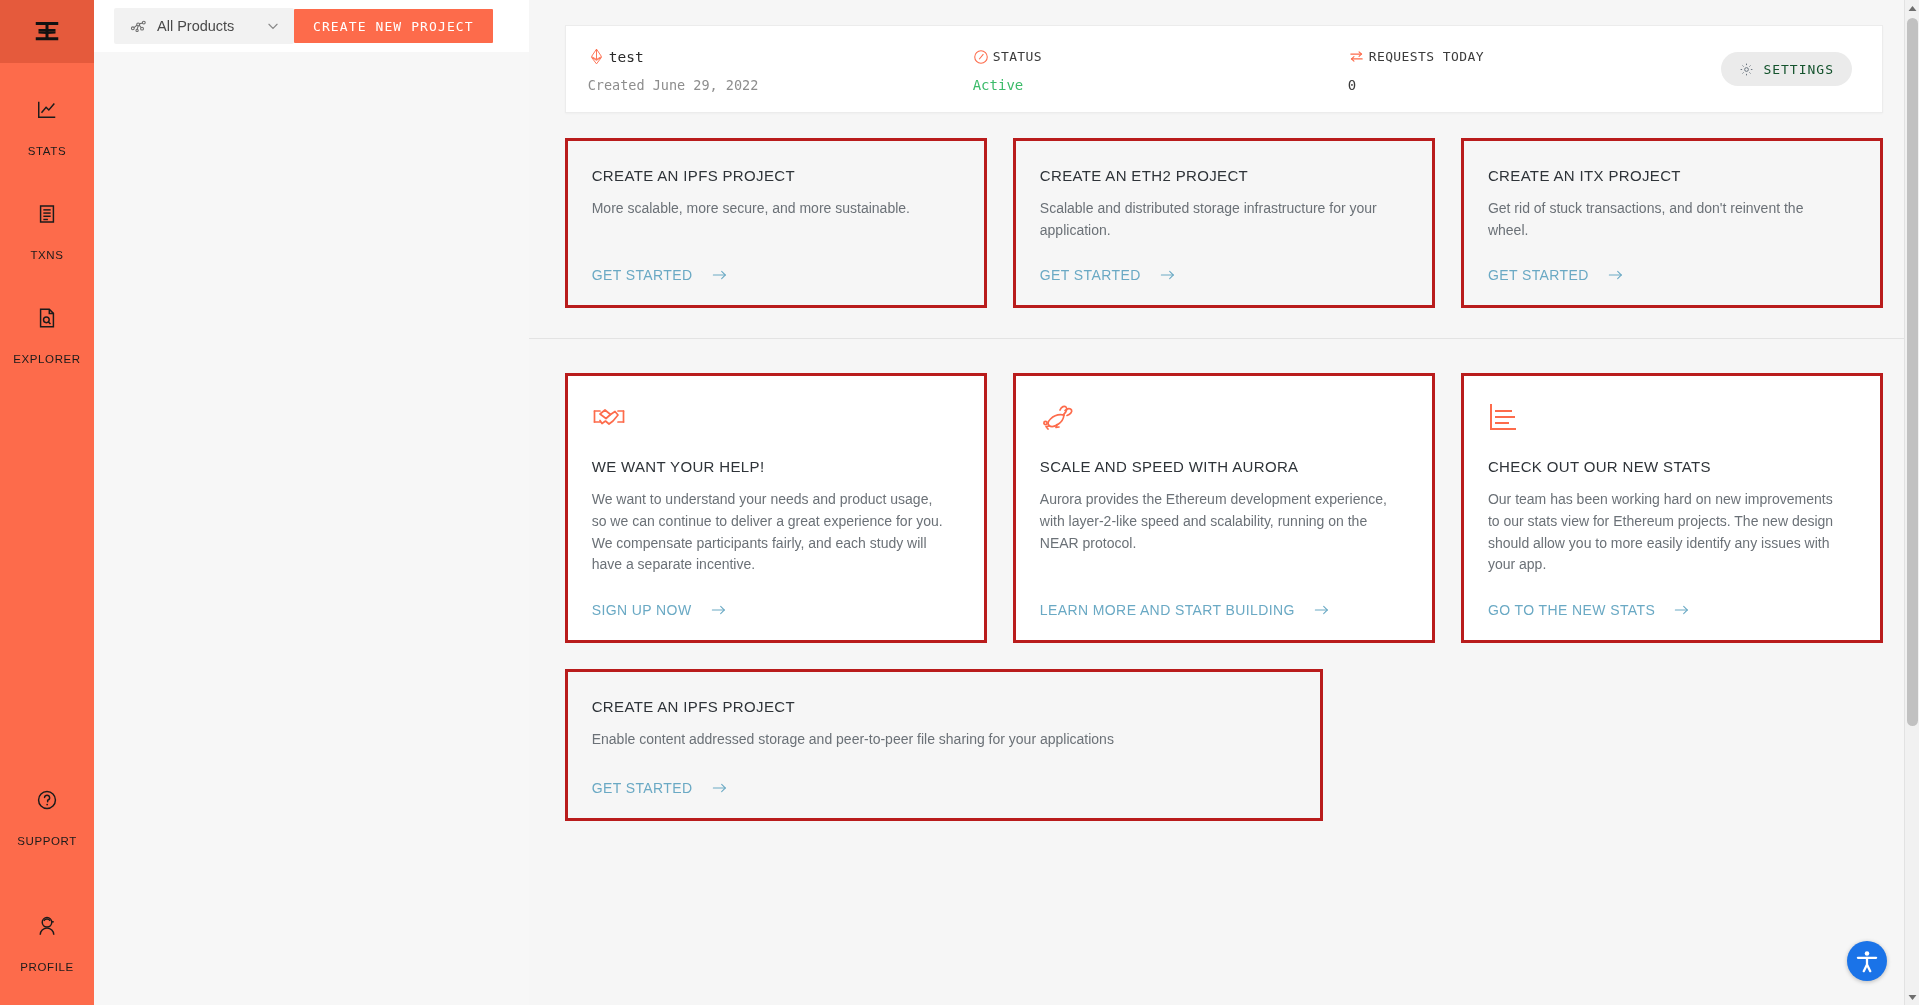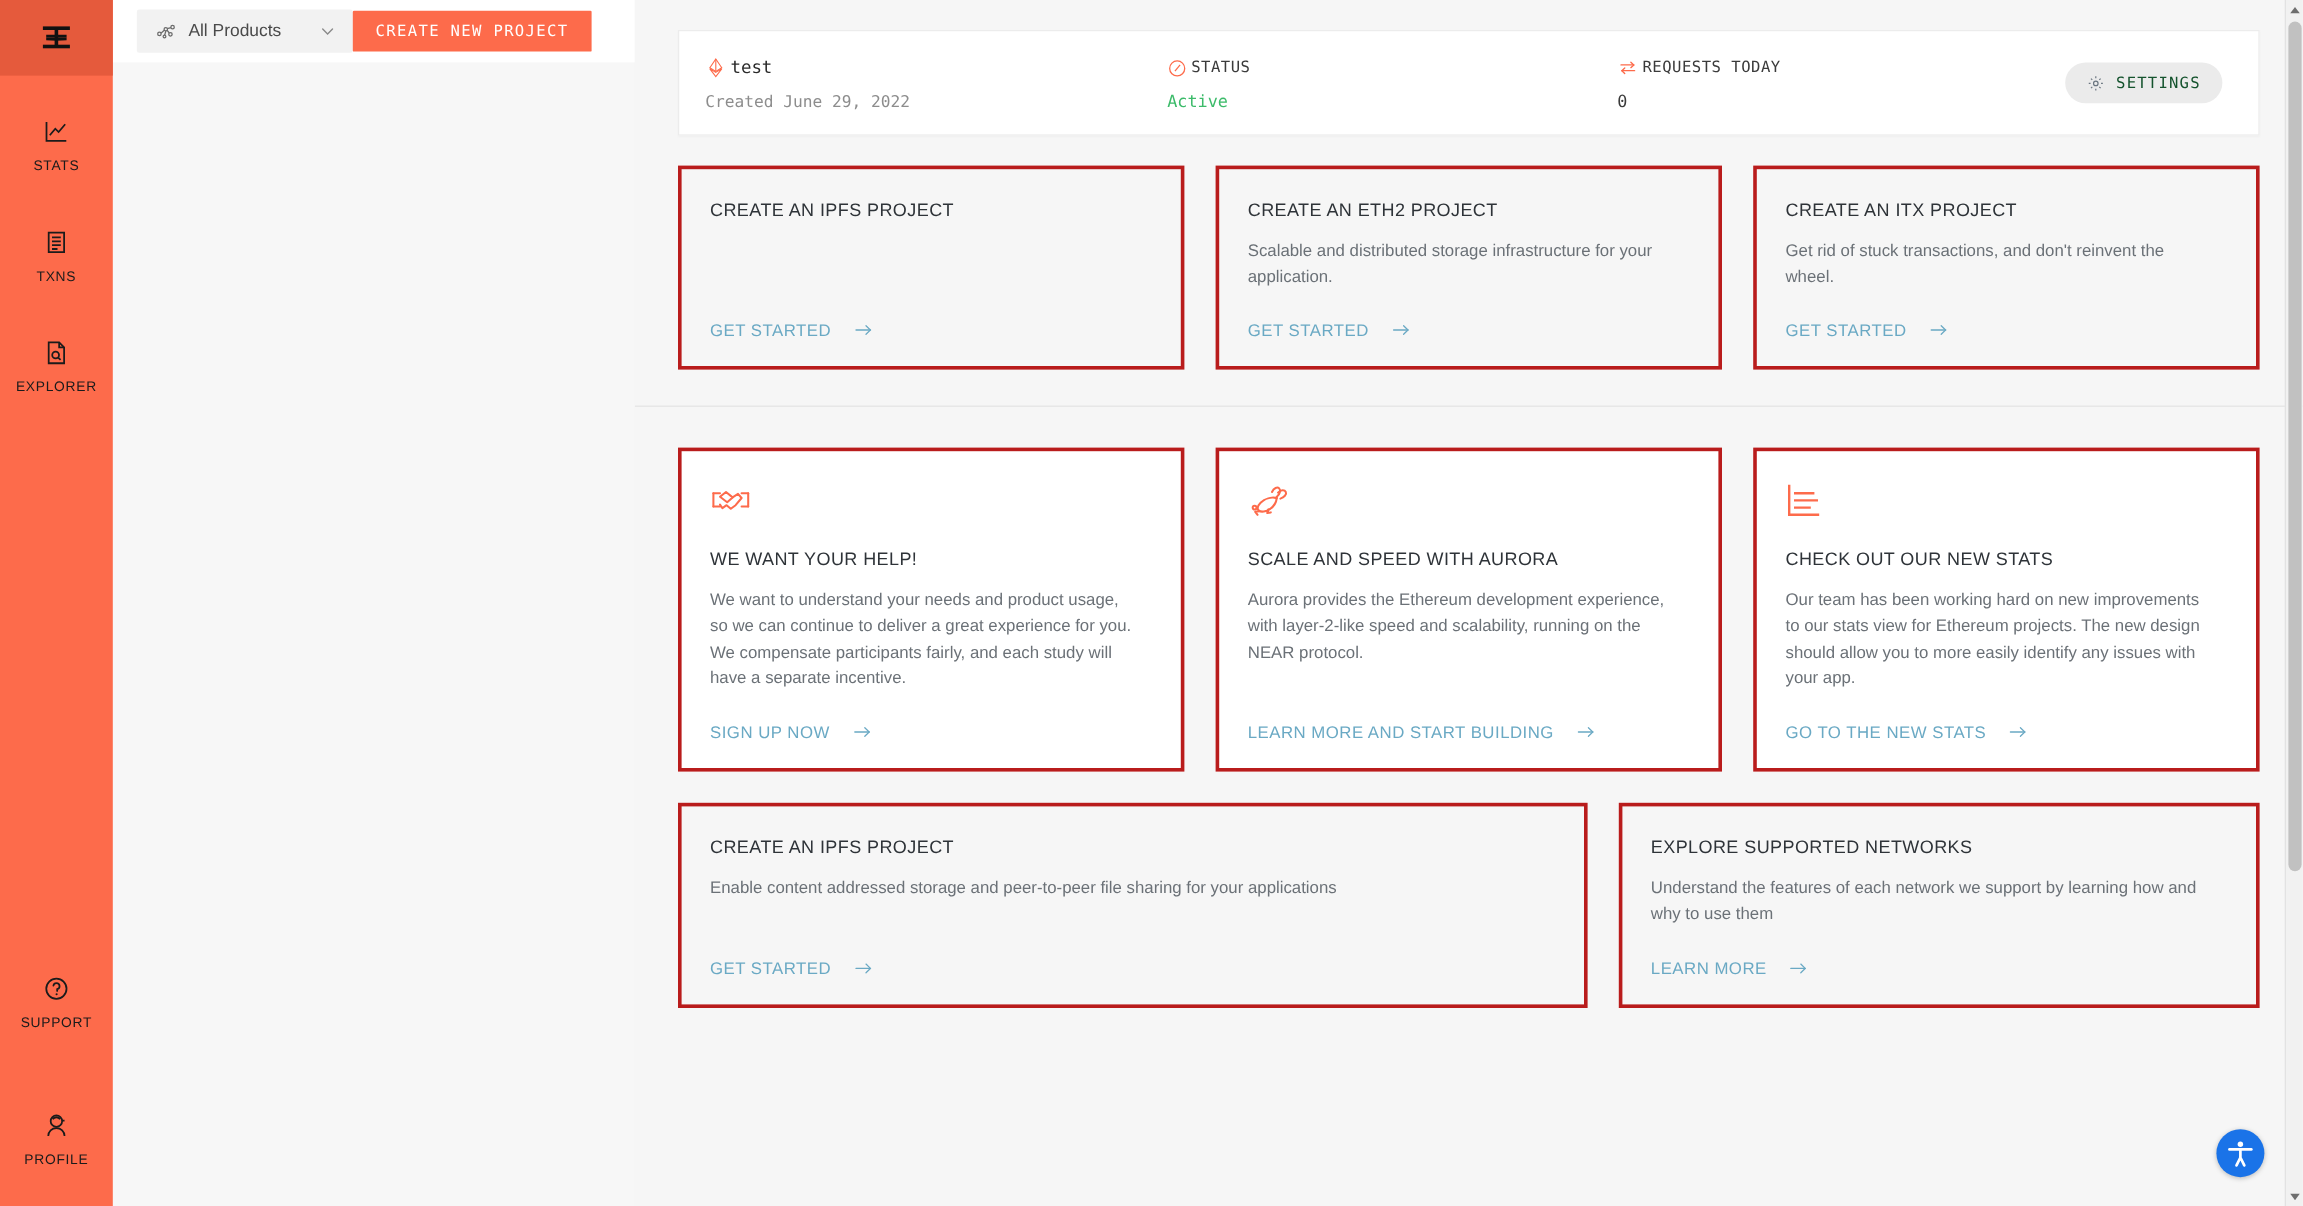--- a/index.html
+++ b/index.html
@@ -28,21 +28,21 @@
     background: #e55a3c;
     display: flex; align-items: center; justify-content: center;
   }
   .logo-glyph { width: 30px; height: 30px; display:block; }
   .nav-top { margin-top: 22px; width: 100%; }
   .nav-bottom { margin-top: auto; width: 100%; padding-bottom: 22px; }
   .nav-item {
     width: 100%;
     padding: 14px 0 10px 0;
     display: flex; flex-direction: column; align-items: center;
-    gap: 12px;
+    gap: 24px;
     cursor: pointer;
     margin-bottom: 22px;
   }
   .nav-bottom .nav-item { margin-bottom: 44px; }
   .nav-bottom .nav-item:last-child { margin-bottom: 0; }
   .nav-icon { width: 22px; height: 22px; display:block; }
   .nav-label {
     font-size: 11.5px;
     letter-spacing: 0.6px;
     color: #1b1b1b;
@@ -390,20 +390,21 @@
                        M18.4 5.6 l-1.7 1.7 M7.3 16.7 l-1.7 1.7"></path>
             </svg>
             <span>SETTINGS</span>
           </button>
         </div>
 
         <div class="grid-3">
 
           <div class="card flat">
             <div class="card-title">CREATE AN IPFS PROJECT</div>
+            <div class="card-desc">More scalable, more secure, and more sustainable.</div>
             <div class="card-link">
               <span>GET STARTED</span>
               <svg class="arrow" viewBox="0 0 24 16" fill="none" stroke="#6aa9c4" stroke-width="1.6" stroke-linecap="round">
                 <line x1="2" y1="8" x2="20" y2="8"></line>
                 <polyline points="14.5,2.6 20,8 14.5,13.4"></polyline>
               </svg>
             </div>
           </div>
 
           <div class="card flat">
@@ -516,31 +517,20 @@
             <div class="card-desc">Enable content addressed storage and peer-to-peer file sharing for your applications</div>
             <div class="card-link">
               <span>GET STARTED</span>
               <svg class="arrow" viewBox="0 0 24 16" fill="none" stroke="#6aa9c4" stroke-width="1.6" stroke-linecap="round">
                 <line x1="2" y1="8" x2="20" y2="8"></line>
                 <polyline points="14.5,2.6 20,8 14.5,13.4"></polyline>
               </svg>
             </div>
           </div>
 
-          <div class="card wide right">
-            <div class="card-title">EXPLORE SUPPORTED NETWORKS</div>
-            <div class="card-desc">Understand the features of each network we support by learning how and why to use them</div>
-            <div class="card-link">
-              <span>LEARN MORE</span>
-              <svg class="arrow" viewBox="0 0 24 16" fill="none" stroke="#6aa9c4" stroke-width="1.6" stroke-linecap="round">
-                <line x1="2" y1="8" x2="20" y2="8"></line>
-                <polyline points="14.5,2.6 20,8 14.5,13.4"></polyline>
-              </svg>
-            </div>
-          </div>
 
         </div>
 
       </div>
 
     </div>
   </div>
 
   <div class="scrollbar">
     <div class="sb-arrow">

